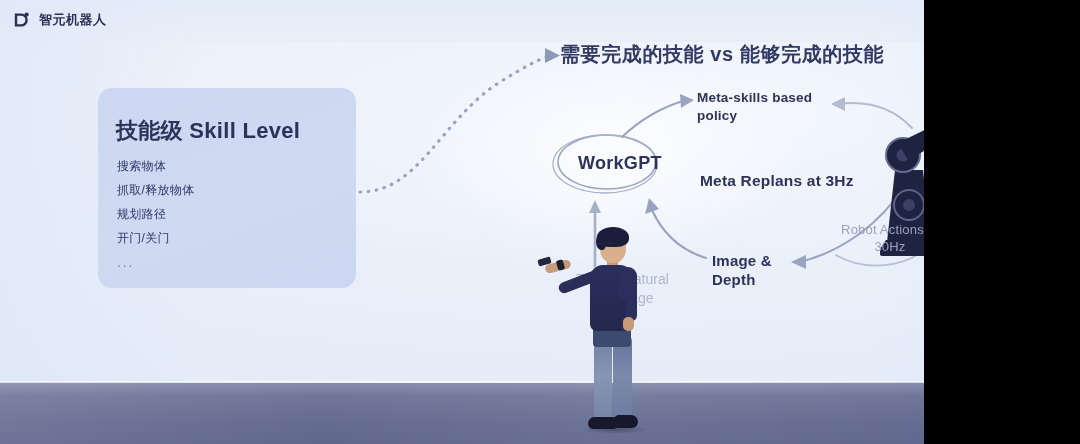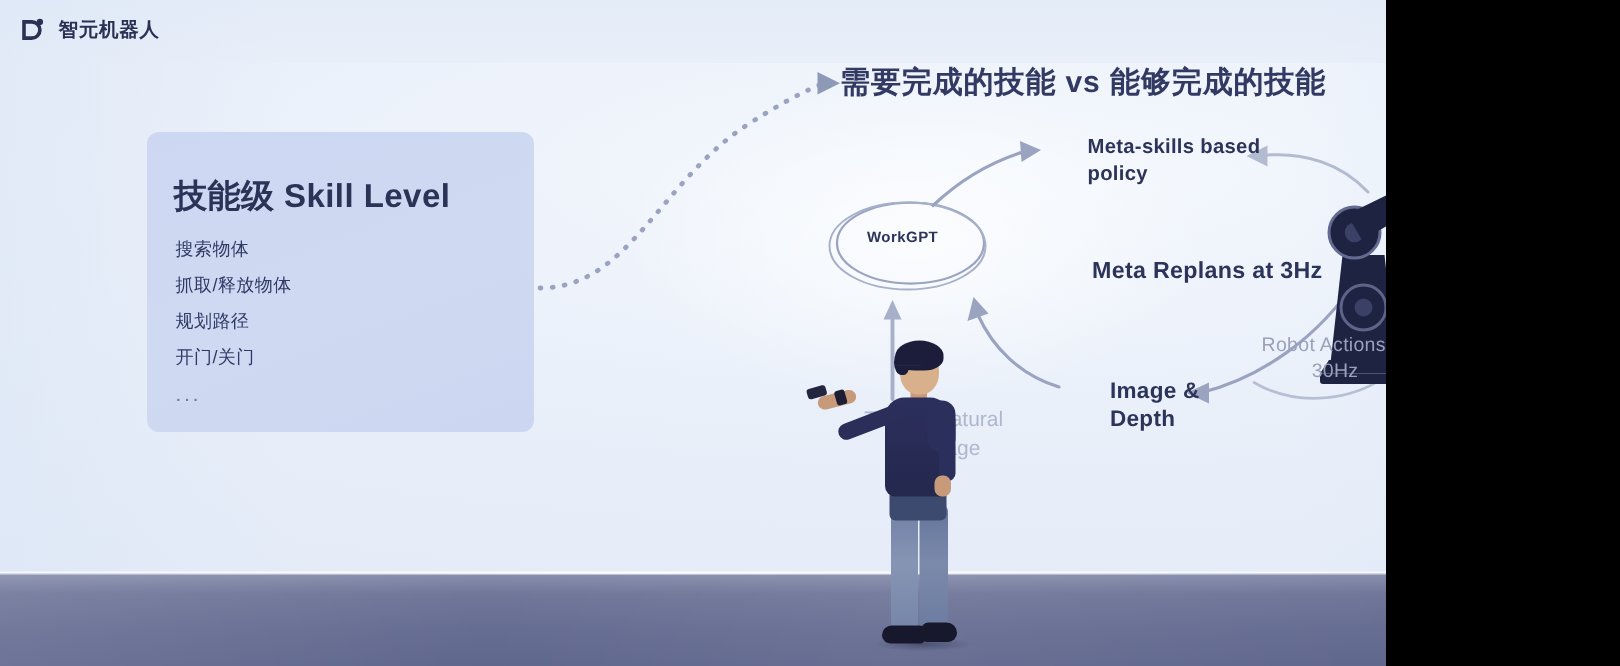--- a/index.html
+++ b/index.html
@@ -46,45 +46,45 @@
   }
 
   
   .brand{position:absolute;left:12px;top:10px;display:flex;align-items:center;gap:7px;}
   .brand-name{font-size:13px;color:#2a3154;letter-spacing:.5px;font-weight:600;}
 
   
   .skill-card{
     position:absolute;left:98px;top:88px;width:258px;height:200px;
     background:linear-gradient(160deg,#cdd7f1 0%, #cfd9f2 55%, #ccd6f0 100%);
-    border-radius:8px;
+    border-radius:14px;
   }
   .skill-title{
     position:absolute;left:18px;top:28px;font-size:22px;font-weight:700;
     color:#2b3356;letter-spacing:.3px;white-space:nowrap;
   }
   .skill-list{position:absolute;left:19px;top:66px;}
   .skill-item{
     font-size:12px;color:#2f3a66;line-height:24px;letter-spacing:.3px;font-weight:500;
   }
   .skill-ellipsis{font-size:13.5px;color:#6a74a0;line-height:26px;letter-spacing:2px;}
 
   
   .headline{
     position:absolute;left:560px;top:41px;font-size:20px;font-weight:700;
     color:#323a63;letter-spacing:.6px;white-space:nowrap;
   }
 
   
-  .lbl{position:absolute;color:#2c3459;font-weight:600;letter-spacing:.2px;margin-left:28px;}
+  .lbl{position:absolute;color:#2c3459;font-weight:600;letter-spacing:.2px;}
   .lbl-meta{left:697px;top:89px;font-size:13.5px;line-height:18px;}
   .lbl-replans{left:700px;top:172px;font-size:15.5px;}
   .lbl-imgdepth{left:712px;top:251px;font-size:15px;line-height:19px;}
   .lbl-workgpt{
-    position:absolute;left:578px;top:153px;font-size:10px;font-weight:700;
+    position:absolute;left:578px;top:153px;font-size:18px;font-weight:700;
     color:#2c3459;letter-spacing:.3px;
   }
   .lbl-robotactions{
     position:absolute;left:836px;top:221px;font-size:13px;line-height:17px;
     color:#9aa2bb;font-weight:500;letter-spacing:.2px;
   }
   .lbl-tasknl{
     position:absolute;left:560px;top:270px;font-size:14px;line-height:19px;
     color:#aeb7cd;font-weight:500;text-align:center;width:125px;
   }

